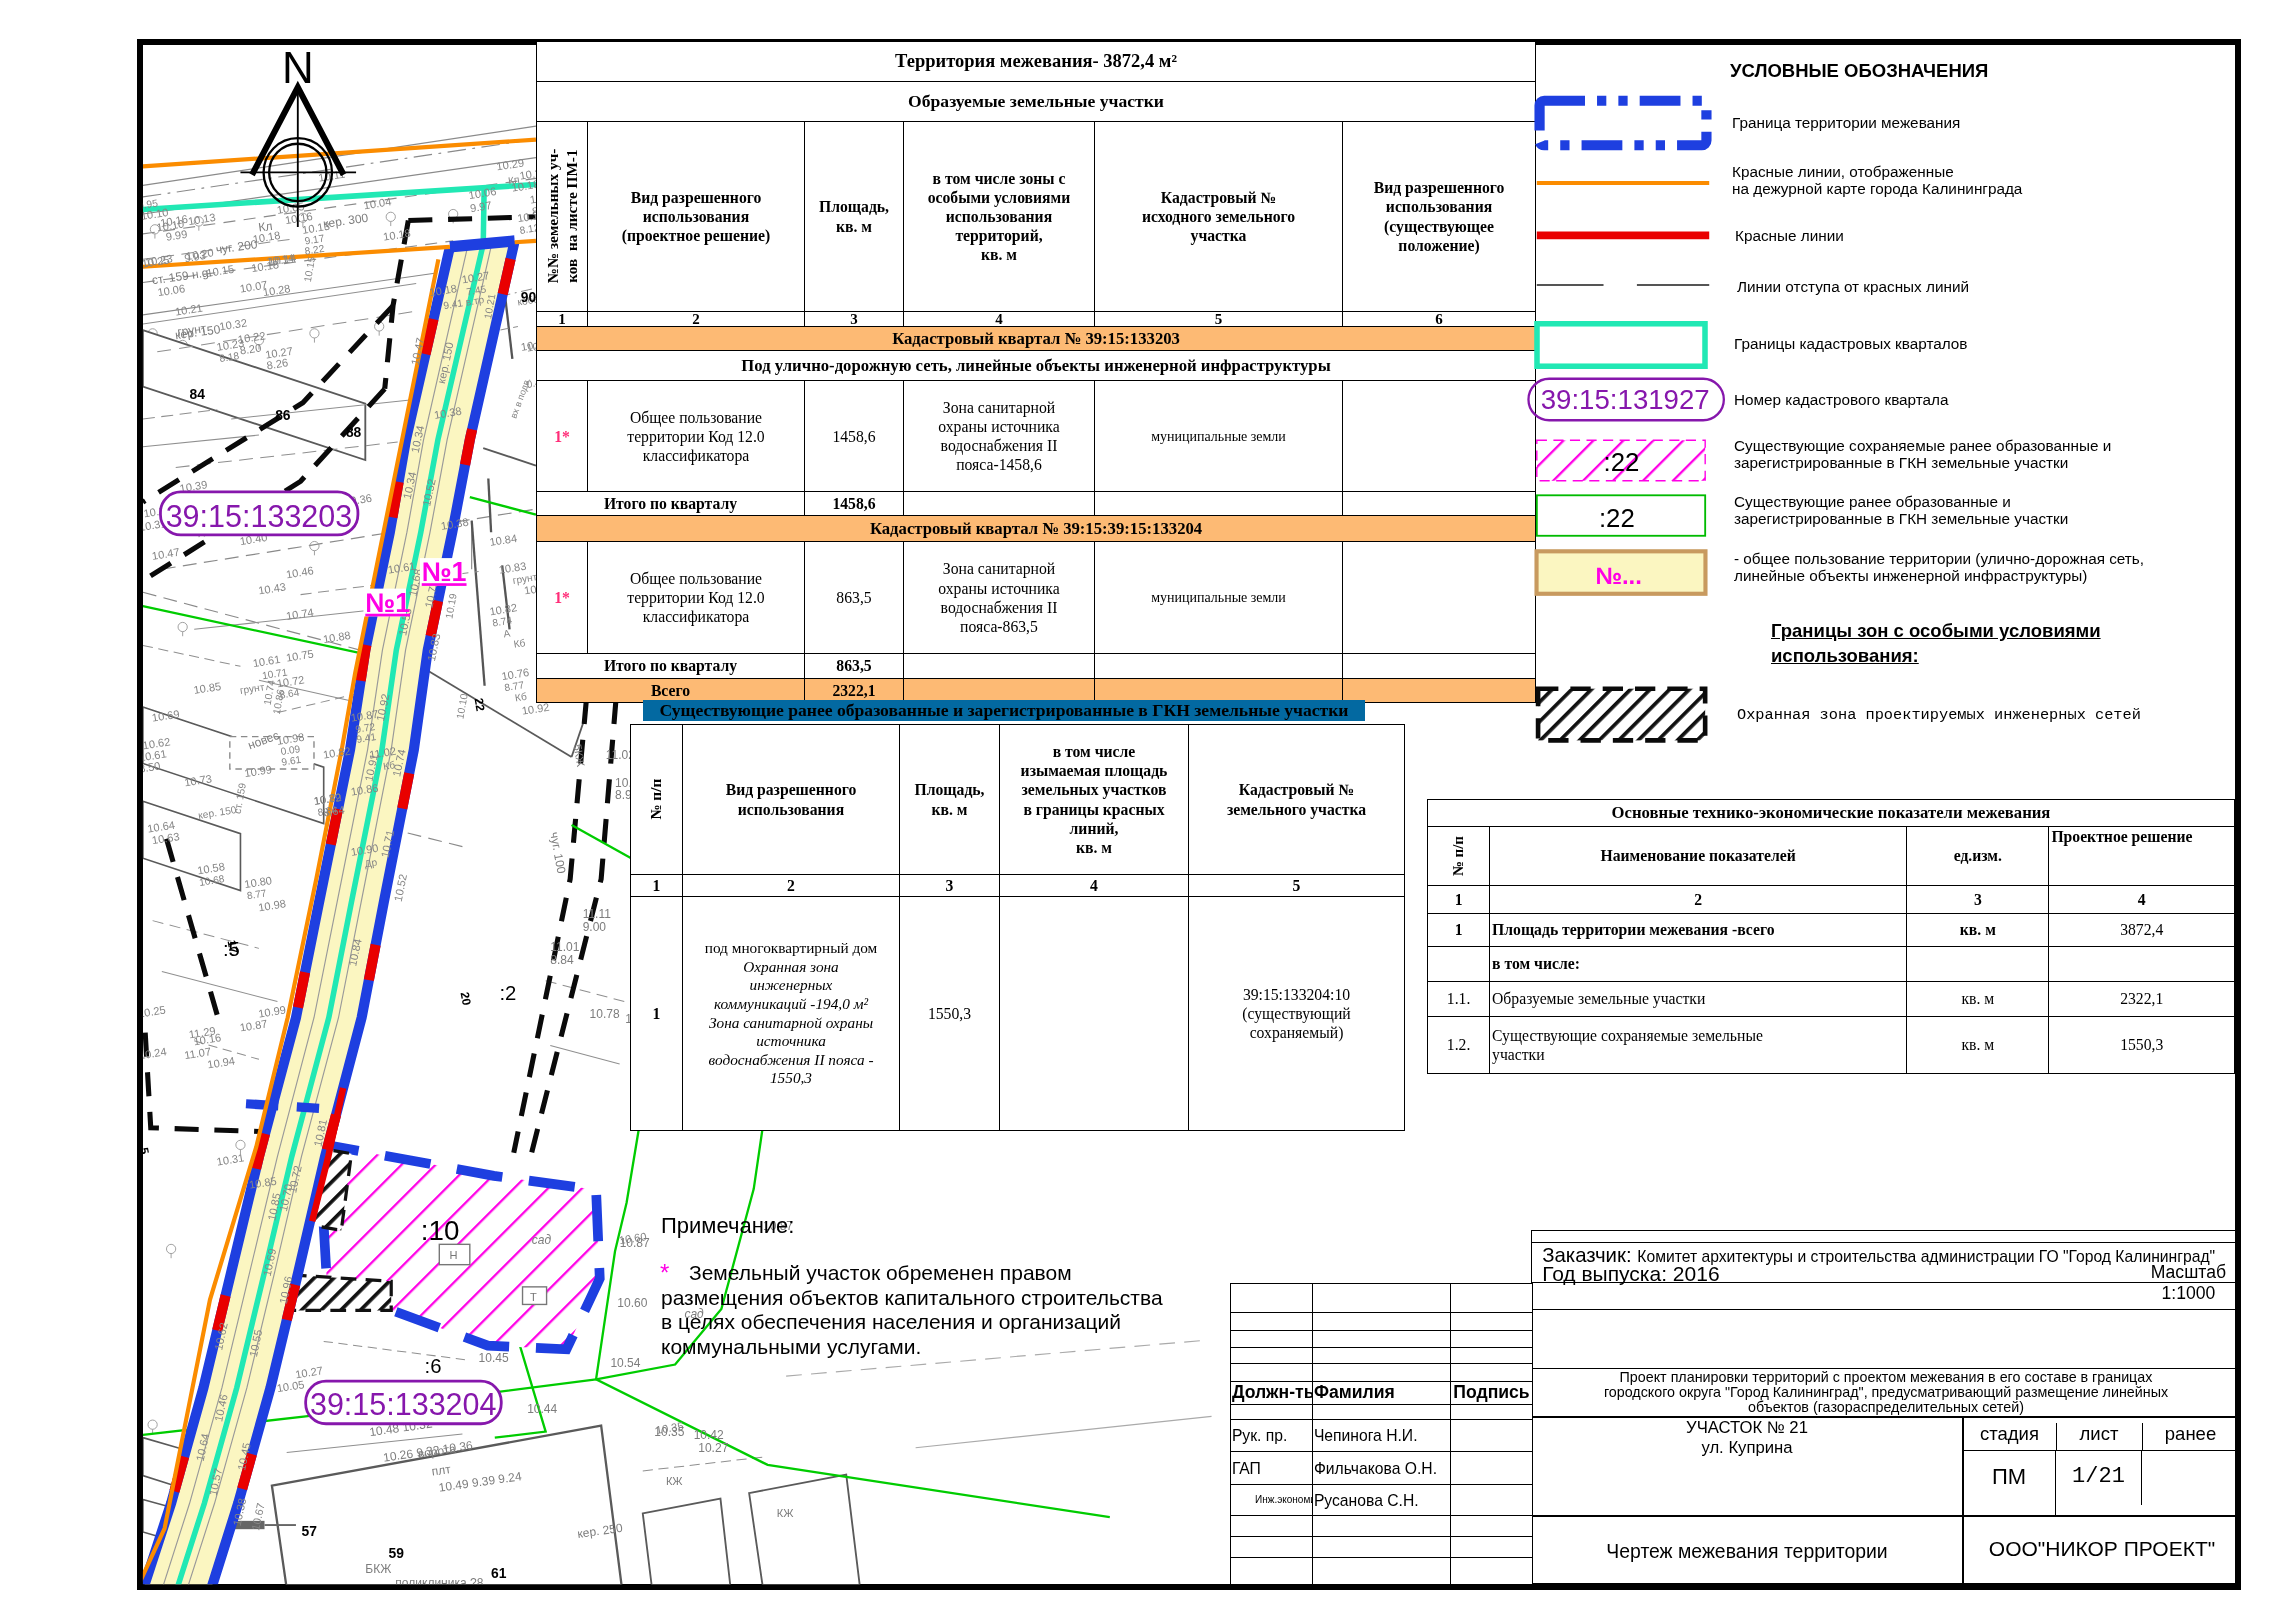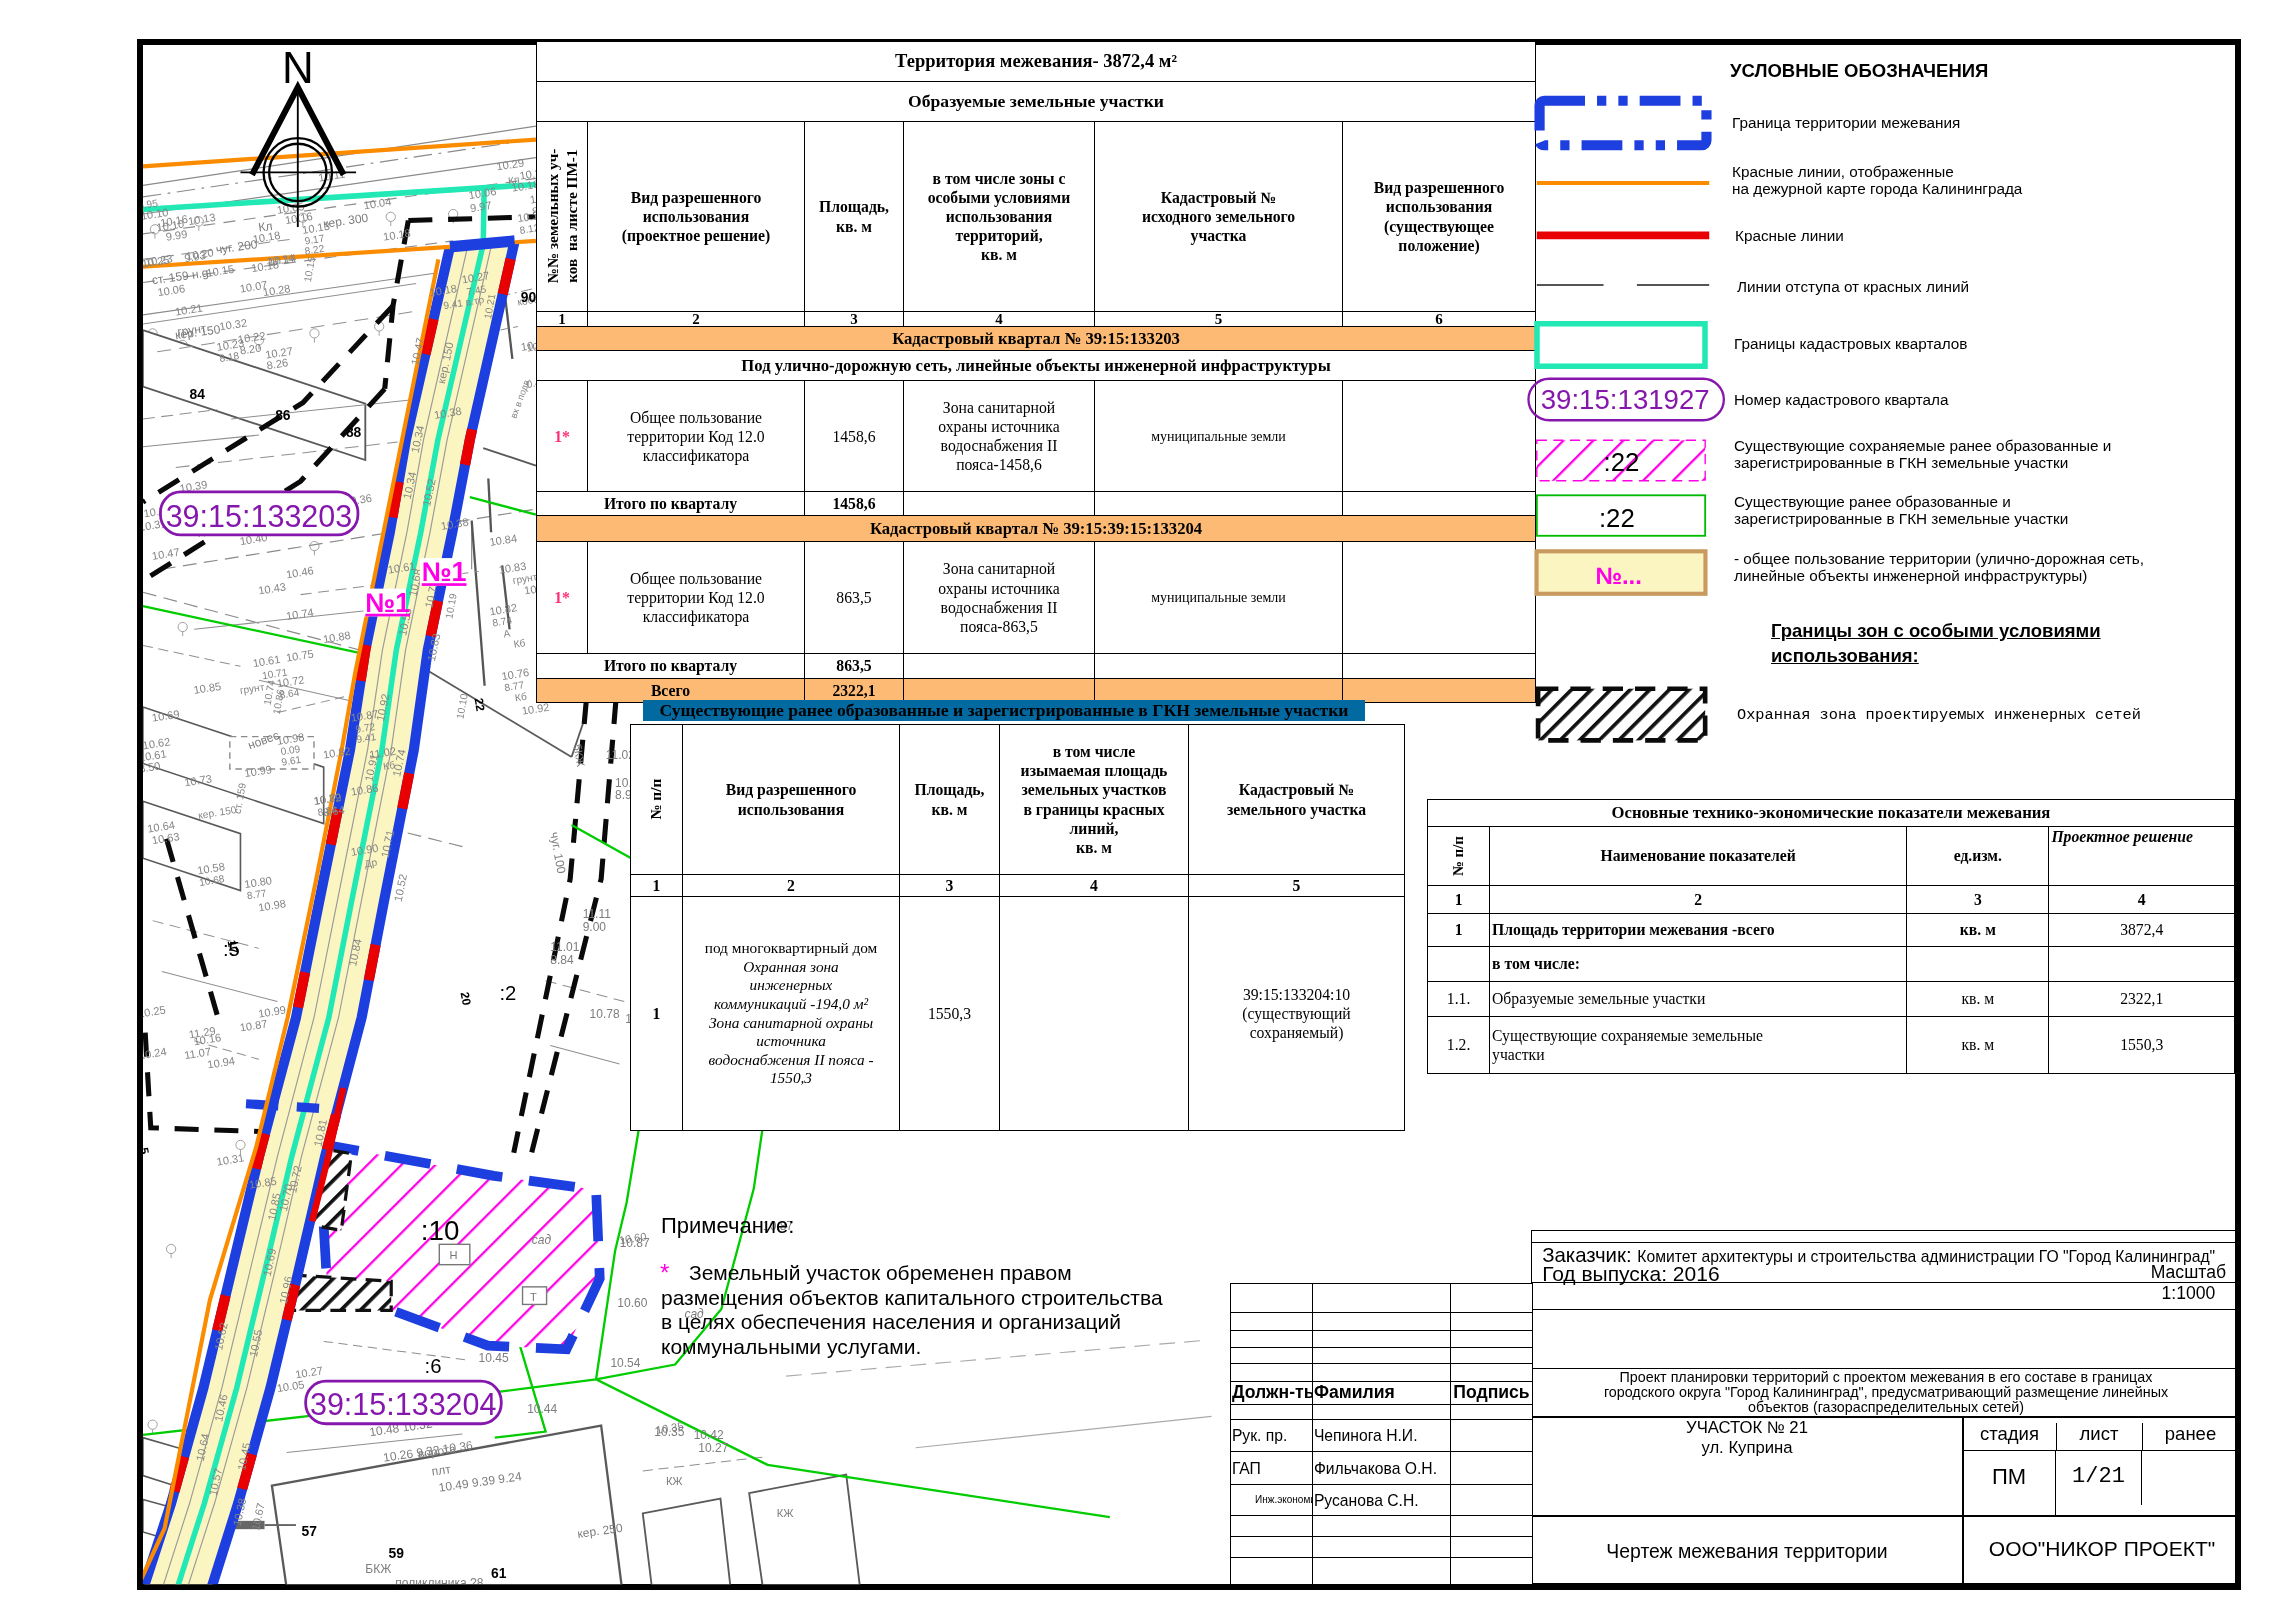--- a/index.html
+++ b/index.html
@@ -634,21 +634,21 @@
             <td colspan="4" class="b" style="font-size:16.7px">Основные технико-экономические показатели межевания</td>
           </tr>
 <tr style="height:59px">
  <td style="overflow:visible">
               <div style="display:flex;align-items:center;justify-content:center;height:56px;">
                 <div class="rot b" style="font-size:15px;">№ п/п</div>
               </div>
             </td>
  <td class="b">Наименование показателей</td>
  <td class="b">ед.изм.</td>
- <td class="b" style="text-align:left;vertical-align:top;font-style:italic;">Проектное решение</td>
+ <td class="b" style="text-align:left;vertical-align:top;">Проектное решение</td>
 </tr>
 <tr style="height:28px" class="b">
             <td>1</td>
             <td>2</td>
             <td>3</td>
             <td>4</td>
           </tr>
 <tr style="height:33px" class="bigrow">
             <td class="b" style="border-top:1.9px solid #000;border-bottom:1.9px solid #000;">1</td>
             <td class="b" style="text-align:left;border-top:1.9px solid #000;border-bottom:1.9px solid #000;">Площадь территории межевания -всего</td>

